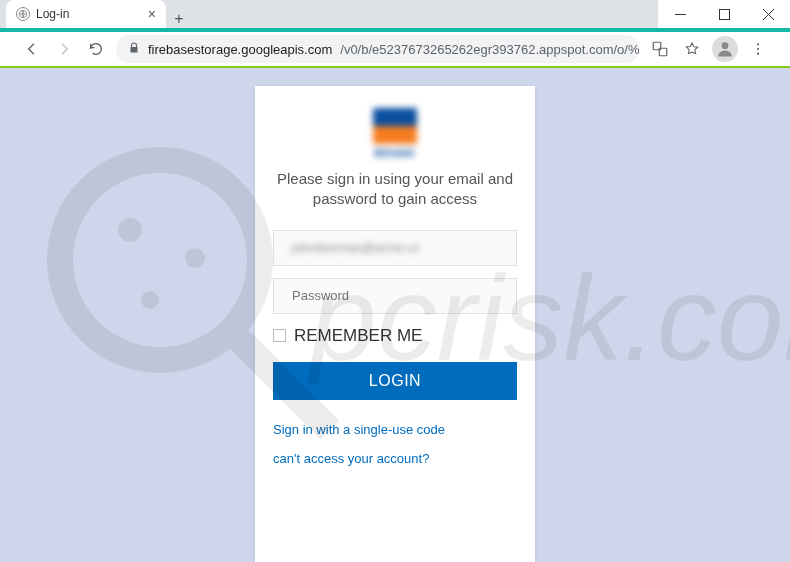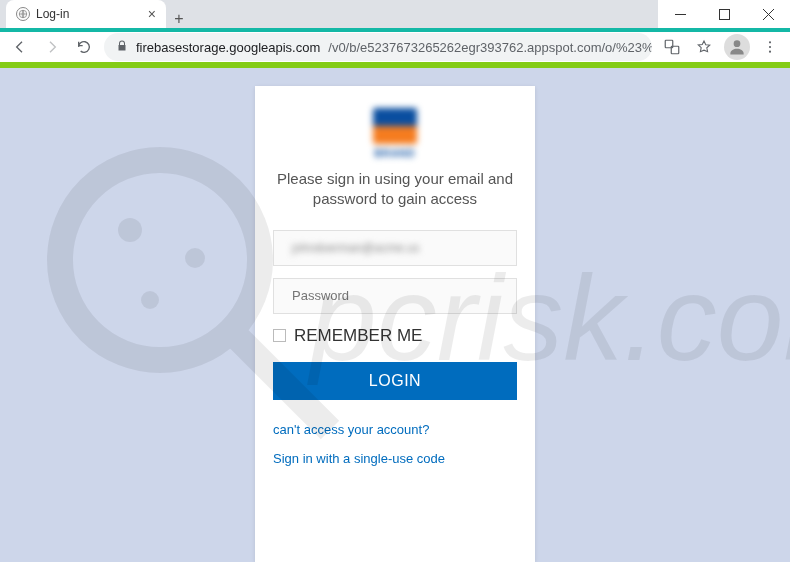--- a/index.html
+++ b/index.html
@@ -11,21 +11,21 @@
   .tab { display: flex; align-items: center; background: #fff; border-radius: 8px 8px 0 0; height: 28px; padding: 0 10px; min-width: 160px; font-size: 12px; color: #333; gap: 6px; }
   .tab-favicon { width: 14px; height: 14px; border: 1px solid #888; border-radius: 50%; display:flex; align-items:center; justify-content:center; }
   .tab-favicon svg { width: 10px; height: 10px; }
   .tab-title { flex: 1; }
   .tab-close { font-size: 14px; color: #555; cursor: pointer; }
   .newtab { width: 26px; display:flex; align-items:center; justify-content:center; color:#555; font-size:16px; cursor:pointer; }
   .win-controls { display: flex; background:#fff; }
   .win-btn { width: 44px; display: flex; align-items: center; justify-content: center; font-size: 12px; color: #333; cursor:pointer; }
   .win-btn svg { width: 11px; height: 11px; }
   
-  .addrbar { height: 36px; background: #fff; display: flex; align-items: center; padding: 0 8px; gap: 8px; border-bottom: 6px solid #84cc16; }
+  .addrbar { height: 36px; background: #fff; display: flex; align-items: center; padding: 0 20px; gap: 8px; border-bottom: 2px solid #84cc16; }
   .nav-btn { width: 24px; height: 24px; display:flex; align-items:center; justify-content:center; border-radius: 50%; color:#5f6368; cursor:pointer; }
   .nav-btn svg { width: 16px; height: 16px; }
   .omnibox { flex:1; height: 28px; background: #f1f3f4; border-radius: 14px; display:flex; align-items:center; padding: 0 12px; font-size: 13px; color:#5f6368; gap:8px; overflow:hidden; white-space:nowrap; }
   .omnibox .lock { color:#5f6368; }
   .omnibox .url-host { color:#202124; }
   .addr-icon { width:24px; height:24px; display:flex; align-items:center; justify-content:center; color:#5f6368; cursor:pointer; }
   .avatar { width:26px; height:26px; border-radius:50%; background:#ddd; display:flex; align-items:center; justify-content:center; }
   .avatar svg { width:20px; height:20px; fill:#888; }
   
   
@@ -150,22 +150,22 @@
     </div>
     
     <label class="remember">
       <span class="checkbox"></span>
       <span>REMEMBER ME</span>
     </label>
     
     <button class="login-btn">LOGIN</button>
     
     <div class="links">
+      <a class="link">Sign in with a single-use code</a>
       <a class="link">can't access your account?</a>
-      <a class="link">Sign in with a single-use code</a>
     </div>
   </div>
 </div>
 
 <svg class="watermark" viewBox="0 0 790 562">
   <g stroke="#000" fill="none" stroke-width="26">
     <circle cx="160" cy="260" r="100"></circle>
     <line x1="238" y1="338" x2="330" y2="430"></line>
   </g>
   <circle cx="130" cy="230" r="12" fill="#000"></circle>

